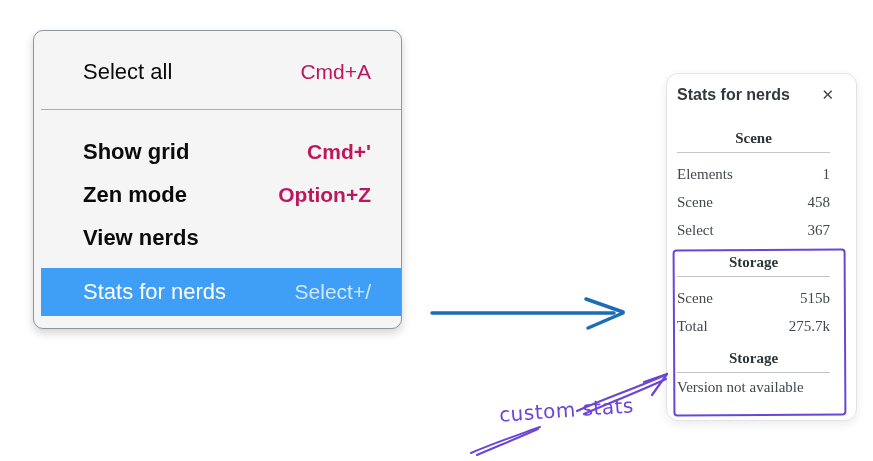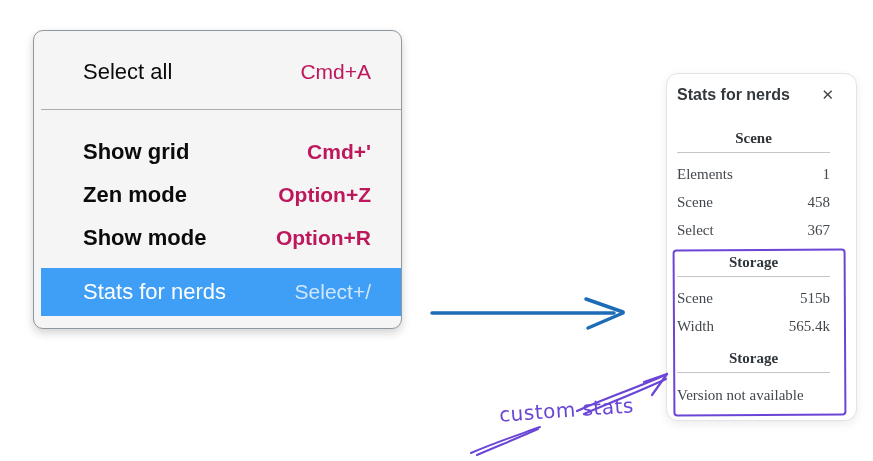--- a/index.html
+++ b/index.html
@@ -68,21 +68,21 @@
     text-align: center; font-weight: bold; font-size: 15px; color: #2f3439;
     margin-top: 26px; padding-bottom: 5px;
     border-bottom: 1px solid #c2c6ca;
   }
   .section + .section .section-title { margin-top: 10px; }
   .rows { margin-top: 7px; }
   .row {
     display: flex; align-items: center; justify-content: space-between;
     height: 28px;
   }
-  .note { margin-top: 8px; height: 28px; display: flex; align-items: center; }
+  .note { margin-top: 0; height: 28px; display: flex; align-items: center; }
 
   
   .anno-box {
     position: absolute; left: 673px; top: 249px;
     width: 169px; height: 163px;
     border: 2.5px solid #6b46d6;
     border-radius: 4px;
     transform: rotate(-0.3deg);
     pointer-events: none;
   }
@@ -116,22 +116,21 @@
     <span>Show grid</span>
     <span class="shortcut">Cmd+'</span>
   </div>
 
   <div class="menu-item small">
     <span>Zen mode</span>
     <span class="shortcut">Option+Z</span>
   </div>
 
   <div class="menu-item small">
-    <span>Show mode</span>
-    <span class="shortcut">Option+R</span>
+    <span>View nerds</span>
   </div>
 
   <div class="menu-item selected">
     <span>Stats for nerds</span>
     <span class="shortcut">Select+/</span>
   </div>
 
 </div>
 
 <div class="panel">
@@ -162,22 +161,22 @@
     </div>
 
     <div class="section">
       <div class="section-title">Storage</div>
       <div class="rows">
         <div class="row">
           <span>Scene</span>
           <span>515b</span>
         </div>
         <div class="row">
-          <span>Width</span>
-          <span>565.4k</span>
+          <span>Total</span>
+          <span>275.7k</span>
         </div>
       </div>
     </div>
 
     <div class="section">
       <div class="section-title">Storage</div>
       <div class="note">Version not available</div>
     </div>
 
   </div>

